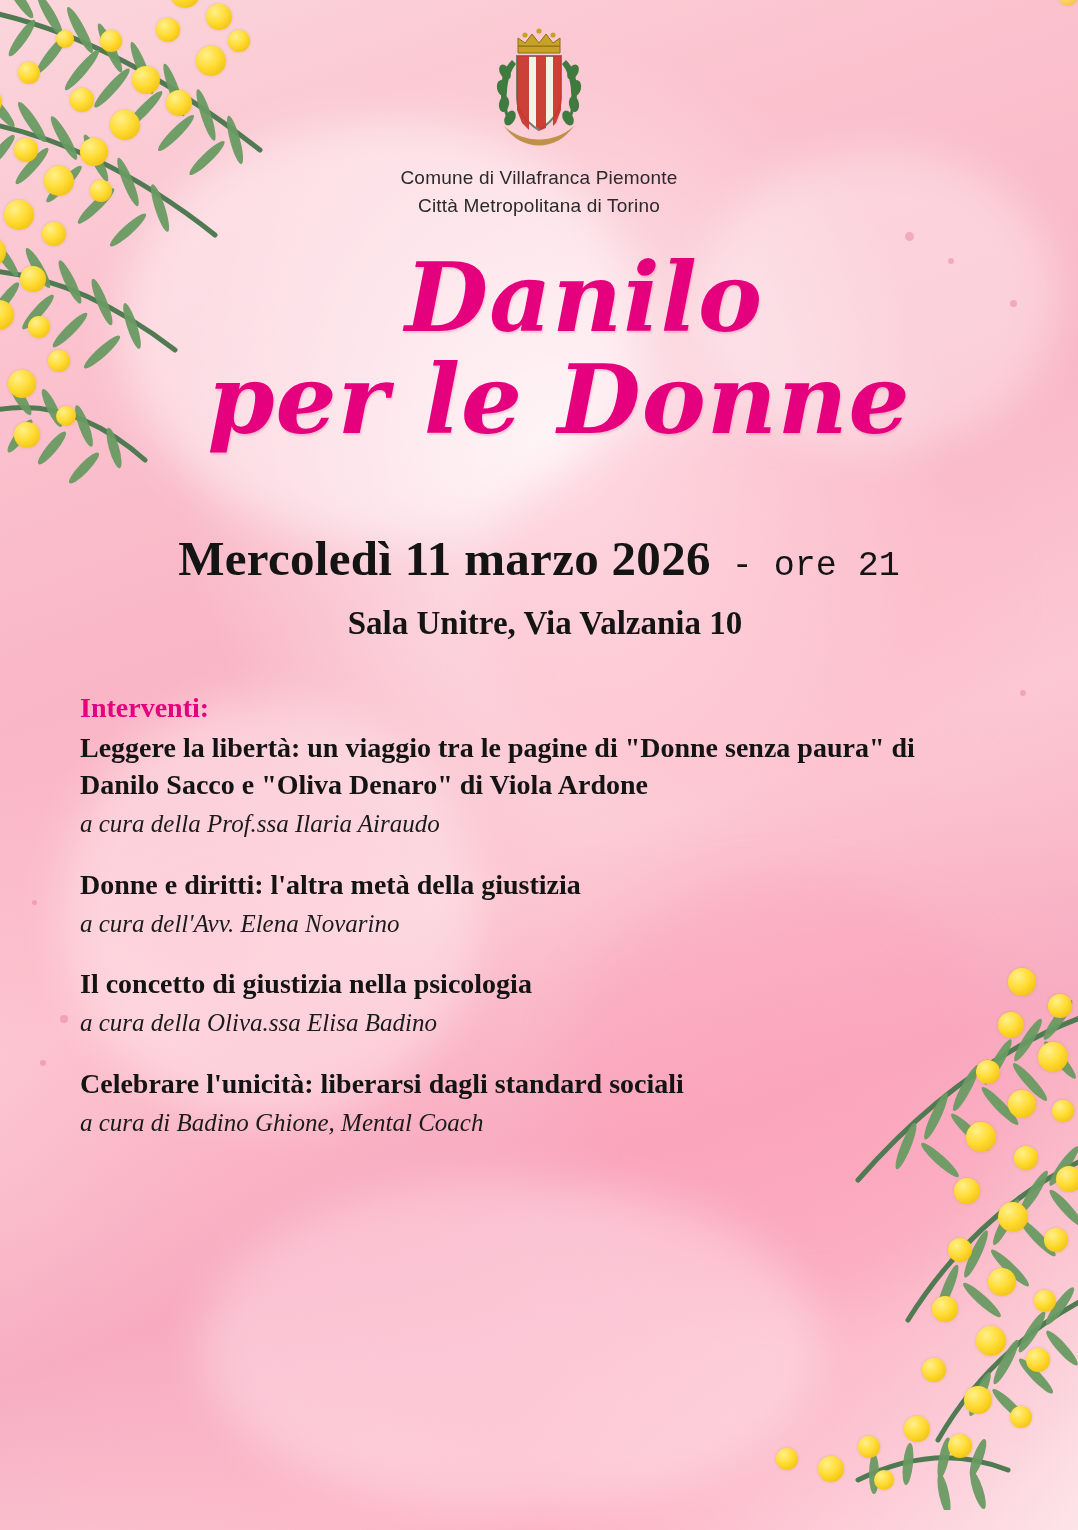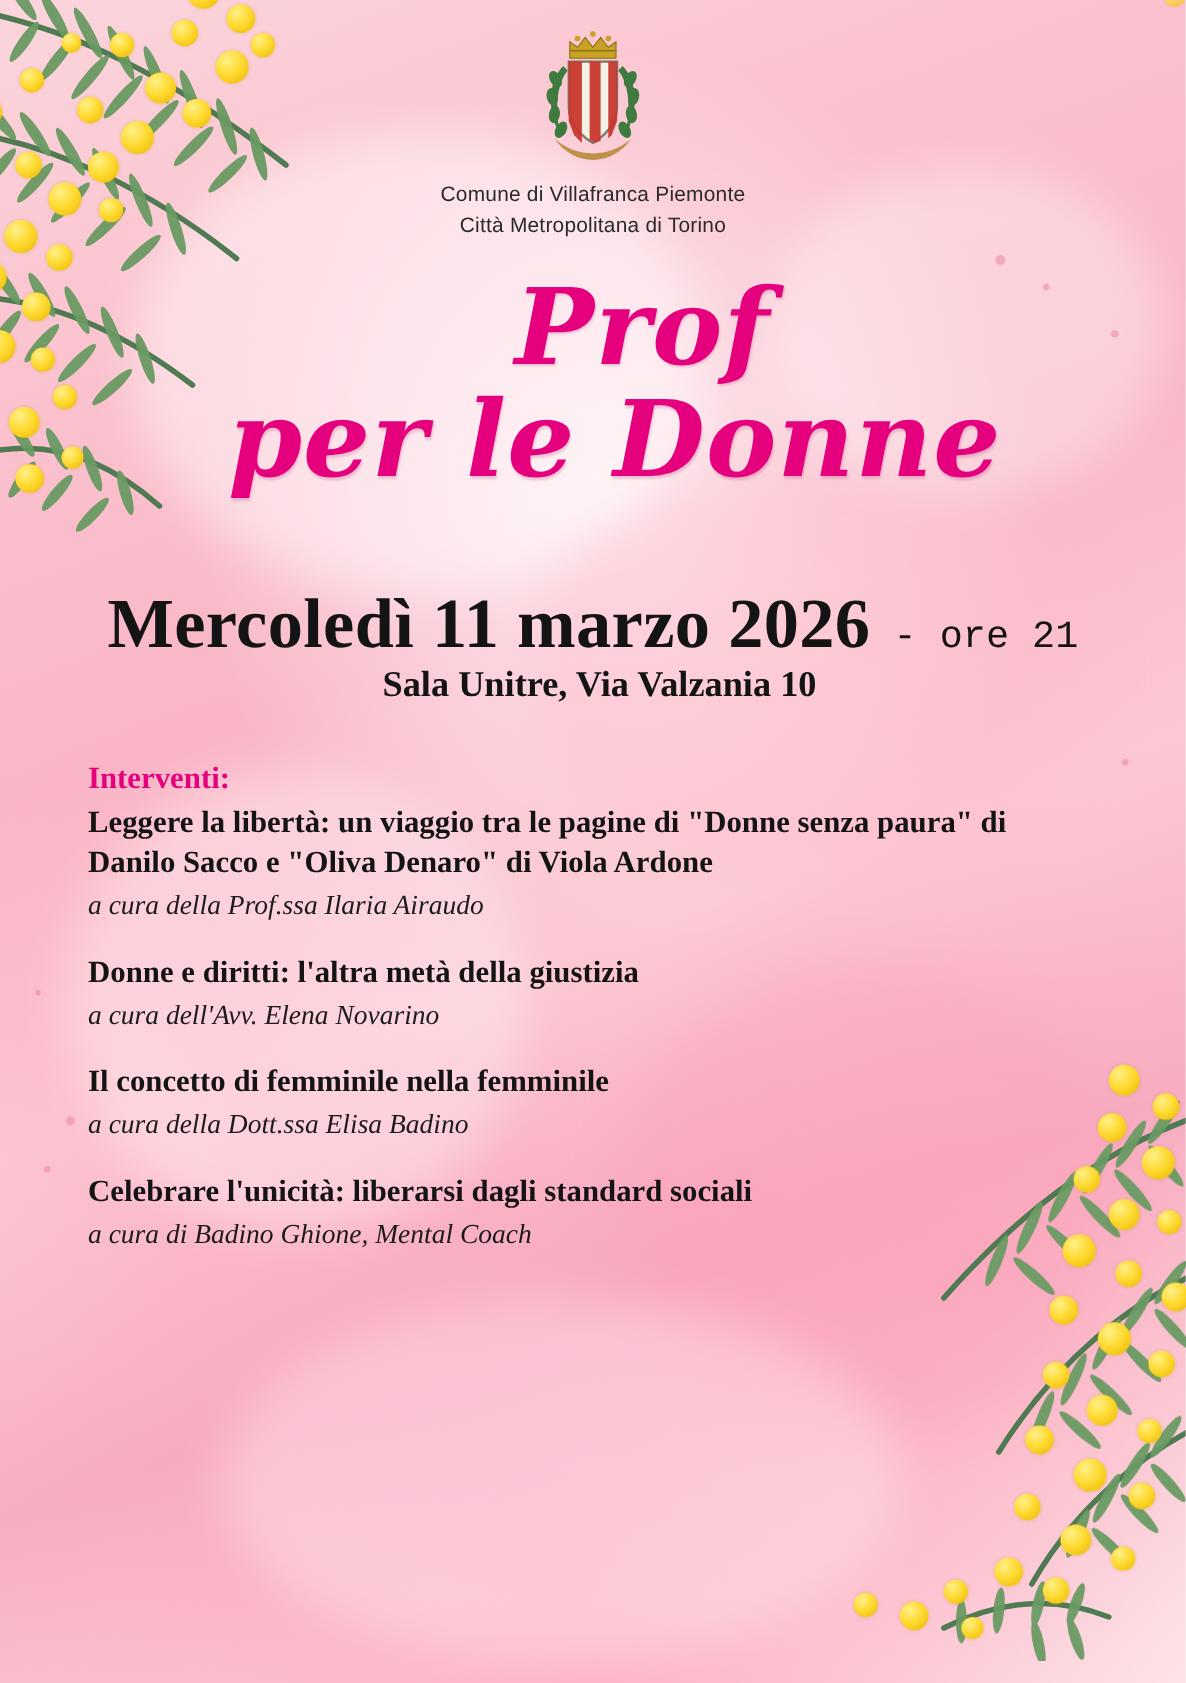--- a/index.html
+++ b/index.html
@@ -119,21 +119,21 @@
   .date-line {
     position: absolute;
     left: 0; right: 0;
     top: 530px;
     text-align: center;
     color: #141414;
   }
   .date-main {
     font-family: "Liberation Serif", serif;
     font-weight: bold;
-    font-size: 64px;
+    font-size: 49px;
     letter-spacing: .3px;
   }
   .date-time {
     font-family: Liberation Mono, monospace;
     font-size: 35px;
     font-weight: normal;
   }
   .place-line {
     position: absolute;
     left: 12px; right: 0;
@@ -421,21 +421,21 @@
         </g>
 
         <path d="M20,100 C40,118 70,118 90,100 C72,126 38,126 20,100 z" fill="#b98a3a" opacity="0.9"></path>
       </svg>
     </div>
     <div class="crest-line1">Comune di Villafranca Piemonte</div>
     <div class="crest-line2">Città Metropolitana di Torino</div>
   </div>
 
   <div class="title">
-    <div class="title-l1">Prof</div>
+    <div class="title-l1">Danilo</div>
     <div class="title-l2">per le Donne</div>
   </div>
 
   <div class="date-line">
     <span class="date-main">Mercoledì 11 marzo 2026</span><span class="date-time">&nbsp;<span>-</span>&nbsp;<span>ore 21</span></span>
   </div>
   <div class="place-line">Sala Unitre, Via Valzania 10</div>
 
   <div class="program">
     <div class="program-heading">Interventi:</div>
@@ -444,22 +444,22 @@
       <div class="item-title">Leggere la libertà: un viaggio tra le pagine di "Donne senza paura" di Danilo Sacco e "Oliva Denaro" di Viola Ardone</div>
       <div class="item-credit">a cura della Prof.ssa Ilaria Airaudo</div>
     </div>
 
     <div class="item">
       <div class="item-title">Donne e diritti: l'altra metà della giustizia</div>
       <div class="item-credit">a cura dell'Avv. Elena Novarino</div>
     </div>
 
     <div class="item">
-      <div class="item-title">Il concetto di femminile nella femminile</div>
-      <div class="item-credit">a cura della Dott.ssa Elisa Badino</div>
+      <div class="item-title">Il concetto di giustizia nella psicologia</div>
+      <div class="item-credit">a cura della Oliva.ssa Elisa Badino</div>
     </div>
 
     <div class="item">
       <div class="item-title">Celebrare l'unicità: liberarsi dagli standard sociali</div>
       <div class="item-credit">a cura di Badino Ghione, Mental Coach</div>
     </div>
 
   </div>
 
 </div>

